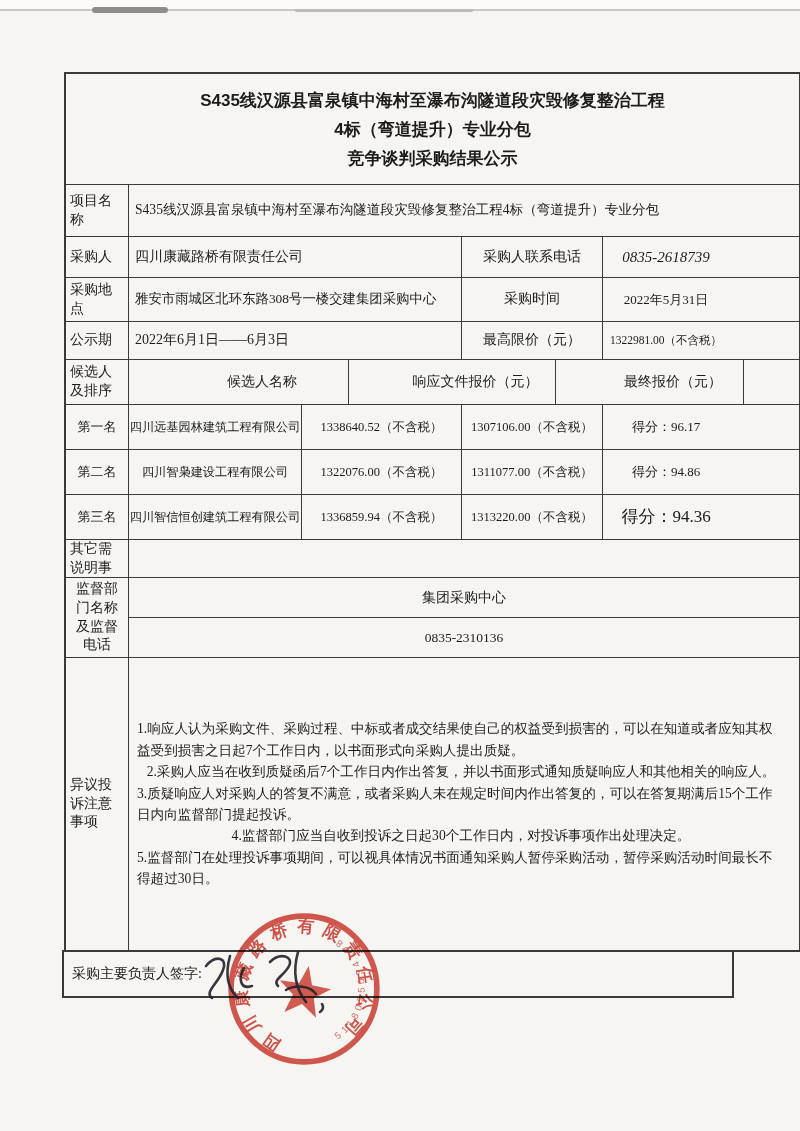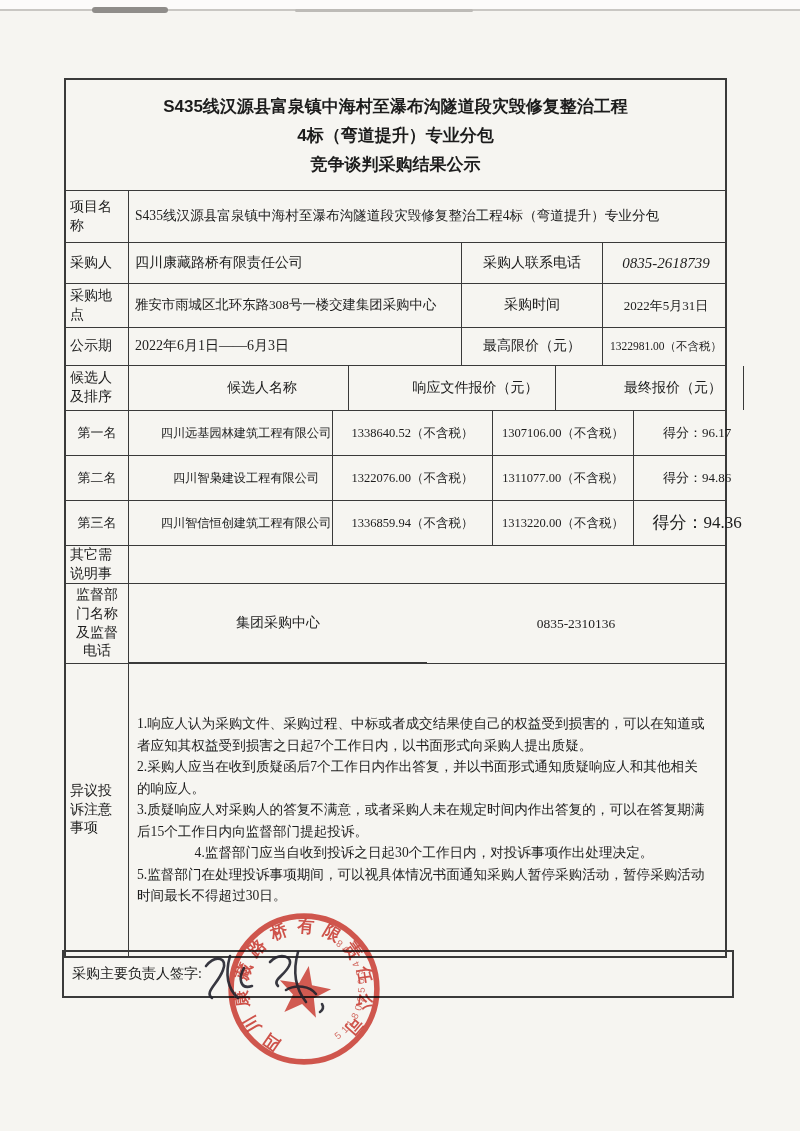--- a/index.html
+++ b/index.html
@@ -10,21 +10,21 @@
     color:#1c1c1c;
   }
   
   .scan-top{position:absolute;top:0;left:0;width:800px;height:9px;background:#fcfbfa;}
   .scan-line{position:absolute;top:9px;left:0;width:800px;height:2px;background:#c9c7c3;}
   .scan-smudge{position:absolute;top:7px;left:92px;width:76px;height:6px;background:#8f8d8a;border-radius:3px;}
   .scan-smudge2{position:absolute;top:9px;left:295px;width:178px;height:3px;background:#bdbbb7;border-radius:2px;}
 
   
   .doc-table{
-    position:absolute;left:64px;top:78px;width:663px;height:880px;
+    position:absolute;left:64px;top:72px;width:737px;height:880px;
     border:2px solid #3a3a3a;box-sizing:border-box;background:transparent;
     display:flex;flex-direction:column;
   }
   .trow{display:flex;border-bottom:1.6px solid #3a3a3a;box-sizing:border-box;flex:0 0 auto;}
   .trow:last-child{border-bottom:none;}
   .cell{box-sizing:border-box;display:flex;align-items:center;padding:2px 6px;font-size:14px;line-height:1.35;}
   .cell.bordered{border-right:1.6px solid #3a3a3a;}
   .cell.center{justify-content:center;text-align:center;}
   .label-cell{width:63px;flex:0 0 63px;padding:2px 4px;}
   .label-cell.c{justify-content:center;text-align:center;}
@@ -46,25 +46,25 @@
   .h-other{height:38px;}
   .h-supervision{height:80px;}
   .h-objection{height:292px;border-bottom:none;}
 
   .w-value{width:333px;flex:0 0 333px;}
   .w-sublabel{width:141px;flex:0 0 141px;}
   .w-subvalue{width:126px;flex:0 0 126px;}
   .w-cname{width:173px;flex:0 0 173px;}
   .w-cbid{width:160px;flex:0 0 160px;}
 
-  .cand-name{font-size:12.2px;padding:2px 2px;margin-left:31px;}
+  .cand-name{font-size:12.2px;padding:2px 2px;}
   .money{font-size:12.5px;}
   .money-sm{font-size:11.5px;}
 
-  .sup-right{display:flex;flex:1;}
+  .sup-right{display:flex;flex-direction:column;flex:1;}
   .sup-sub{flex:1;display:flex;align-items:center;justify-content:center;box-sizing:border-box;font-size:14px;}
   .sup-sub.first{border-bottom:1.6px solid #3a3a3a;}
 
   .obj-content{
     flex:1;display:flex;flex-direction:column;justify-content:center;
     padding:10px 14px 10px 8px;font-size:13.6px;line-height:1.58;align-items:center;
   }
   .obj-content div{text-align:left;}
 
   

